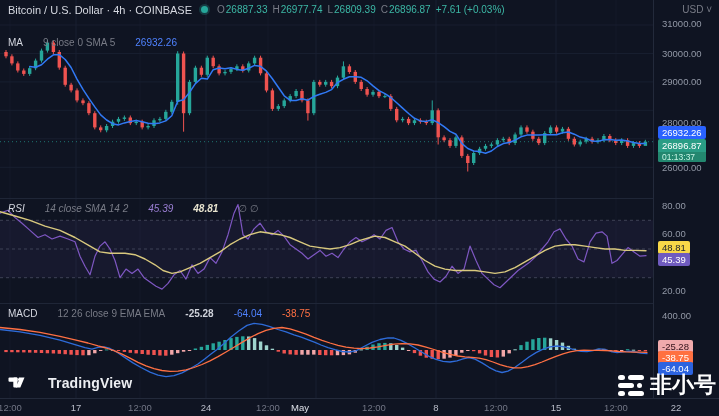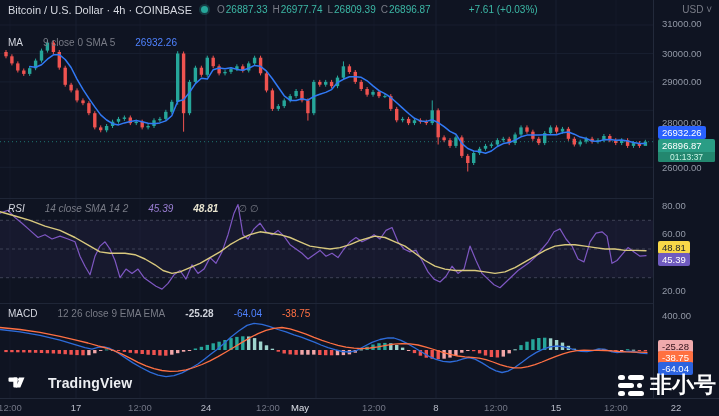--- a/index.html
+++ b/index.html
@@ -4,21 +4,21 @@
 <style>
   html,body{margin:0;padding:0;background:#0b0f1a;}
   #app{position:relative;width:719px;height:416px;background:#0f1422;overflow:hidden;
        font-family:"Liberation Sans","DejaVu Sans",sans-serif;-webkit-font-smoothing:antialiased;}
   .abs{position:absolute;}
   svg{display:block;}
   
   #hdr-row1{left:8px;top:3px;height:13px;display:flex;align-items:center;gap:5px;font-size:11px;color:#d5d8e0;white-space:nowrap;z-index:30;}
   .mkt-dot{width:7px;height:7px;border-radius:50%;background:#26a69a;box-shadow:0 0 0 2px rgba(38,166,154,.25);margin:0 4px;}
   .olab{color:#787b86;font-size:10px;}
-  .oval{color:#3cb8a6;font-size:10px;margin-left:33px;}
+  .oval{color:#3cb8a6;font-size:10px;}
   #hdr-row2{left:8px;top:18px;height:15px;display:flex;align-items:center;gap:5px;z-index:30;}
   .pricebox{font-size:10px;padding:1px 5px;border-radius:2px;border:1px solid;background:rgba(10,14,24,.55);}
   .pb-red{border-color:#f23645;color:#f23645;}
   .pb-gray{border-color:#3a4052;color:#b2b5be;}
   .pb-blue{border-color:#2962ff;color:#4f82ff;}
   .indic-row{display:flex;align-items:center;gap:20px;font-size:10px;white-space:nowrap;z-index:25;color:#d5d8e0;}
   .indic-params{color:#787b86;}
   
   #axis-strip{left:653px;top:0;width:66px;height:398px;border-left:1px solid #232a3b;z-index:20;}
   .tick{position:absolute;left:8px;font-size:9.5px;color:#9298a6;}
@@ -472,21 +472,21 @@
         <div class="tick" style="top: 48px;">30000.00</div>
         <div class="tick" style="top: 76px;">29000.00</div>
         <div class="tick" style="top: 105px; margin-top: 12px;">28000.00</div>
         <div class="tick" style="top: 162px;">26000.00</div>
         <div class="tick" style="top: 200px;">80.00</div>
         <div class="tick" style="top: 228px;">60.00</div>
         <div class="tick" style="top: 257px;">40.00</div>
         <div class="tick" style="top: 285px;">20.00</div>
         <div class="tick" style="top: 310px;">400.00</div>
         <div class="axis-label" style="top: 126px; background: rgb(41, 98, 255);">26932.26</div>
-        <div class="axis-label" style="top: 139px; background: rgb(42, 157, 133);">26896.87<div style="font-size: 8.5px; margin: 1px -4px -1px; padding: 0px 12px; background: rgb(35, 135, 111); color: rgb(201, 245, 230); border-radius: 0px 0px 2px 2px;">01:13:37</div></div>
+        <div class="axis-label" style="top: 139px; background: rgb(42, 157, 133);">26896.87<div style="font-size: 8.5px; margin: 1px -4px -1px; padding: 0px 4px; background: rgb(35, 135, 111); color: rgb(201, 245, 230); border-radius: 0px 0px 2px 2px;">01:13:37</div></div>
         <div class="axis-label" style="top: 241px; background: rgb(248, 215, 72); color: rgb(27, 31, 43);">48.81</div>
         <div class="axis-label" style="top: 253px; background: rgb(111, 91, 191); color: rgb(255, 255, 255);">45.39</div>
         <div class="axis-label" style="top: 340px; background: rgb(240, 170, 172); color: rgb(51, 19, 26);">-25.28</div>
         <div class="axis-label" style="top: 351px; background: rgb(255, 112, 65); color: rgb(255, 255, 255);">-38.75</div>
         <div class="axis-label" style="top: 362px; background: rgb(44, 99, 224); color: rgb(255, 255, 255);">-64.04</div>
       </div>
   </div>
 
   <div id="time-axis" class="abs">
     <div id="time-ticks">

